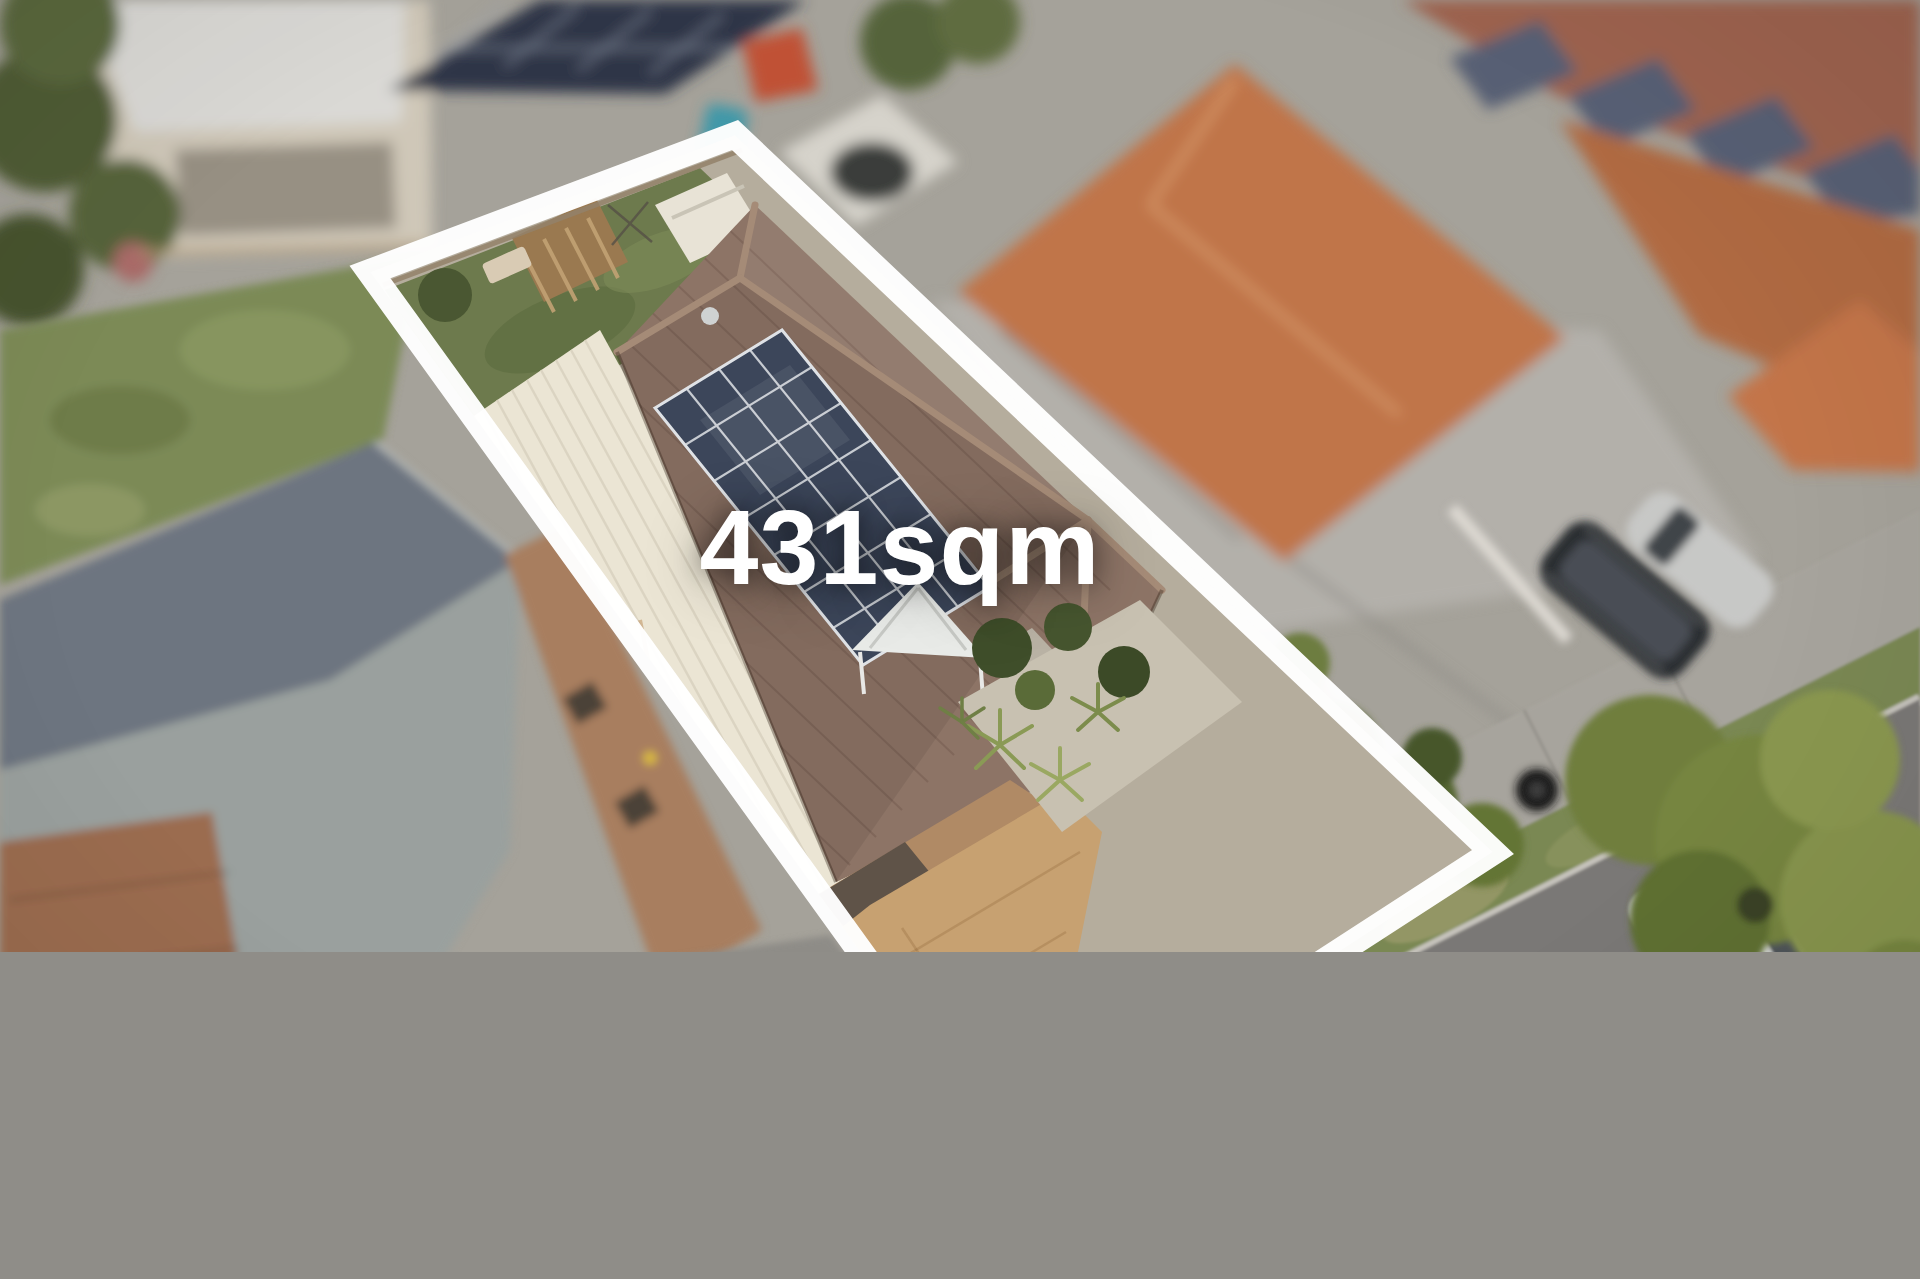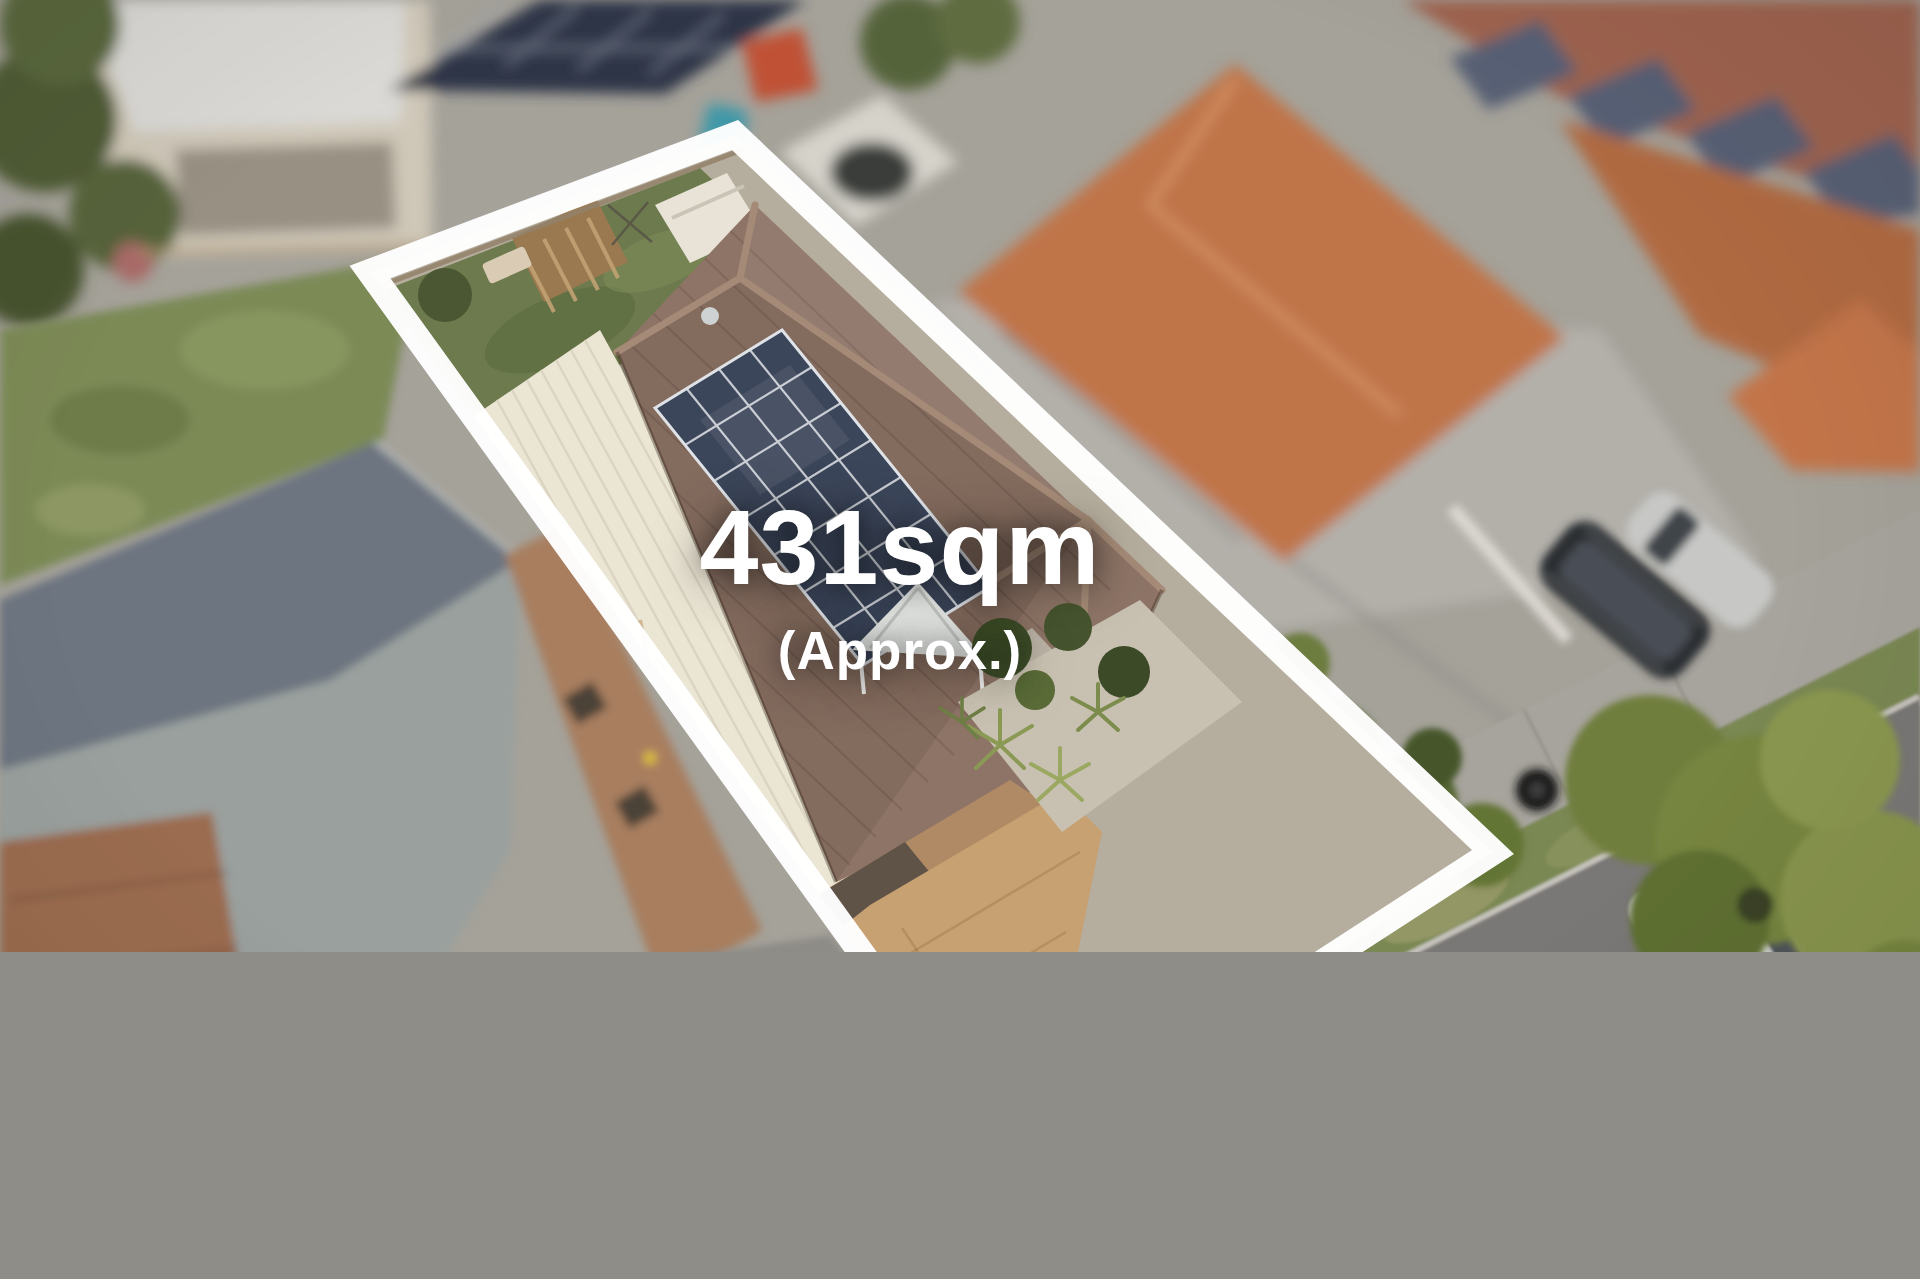--- a/index.html
+++ b/index.html
@@ -379,21 +379,20 @@
       </g>
     </g>
   </g>
 
   <polygon points="370,272 735,135 1493,852 1013,1163" fill="none" stroke-width="26" stroke-linejoin="miter" opacity=".97" stroke="#ffffff"></polygon>
 
   <rect x="0" y="0" width="1920" height="1279" fill="url(#vig)"></rect>
 </svg>
 
 <div class="overlay-label area-label">431sqm</div>
-<div class="overlay-label approx-label">(Approx.)</div>
 
 <div class="watermark">
   <span class="sr">ypa</span>
   <svg width="225" height="112" viewBox="0 0 230 114">
     <g fill="none" stroke="#edece8" stroke-width="9" stroke-linecap="round" opacity=".95">
       <path d="M10,8 V48 Q10,70 32,70 H46"></path>
       <path d="M46,8 V84 Q46,106 24,106"></path>
       <path d="M76,10 V106"></path>
       <path d="M76,8 H104 Q124,8 124,28 V50 Q124,70 104,70 H76"></path>
       <path d="M158,26 Q158,6 178,6 H196 Q216,6 216,26 V50 Q216,70 196,70 H178 Q158,70 158,50 V40 H214"></path>

